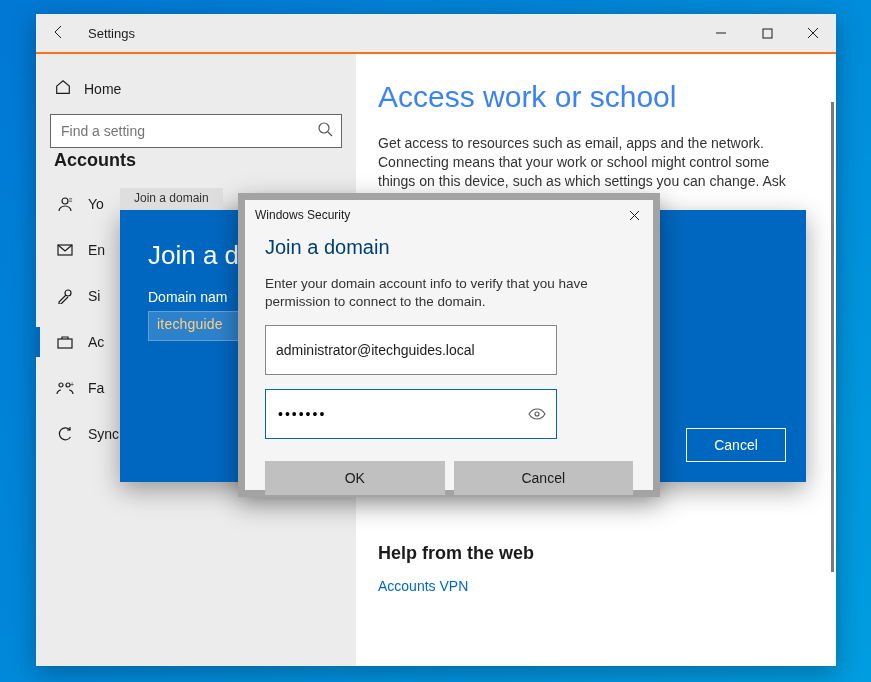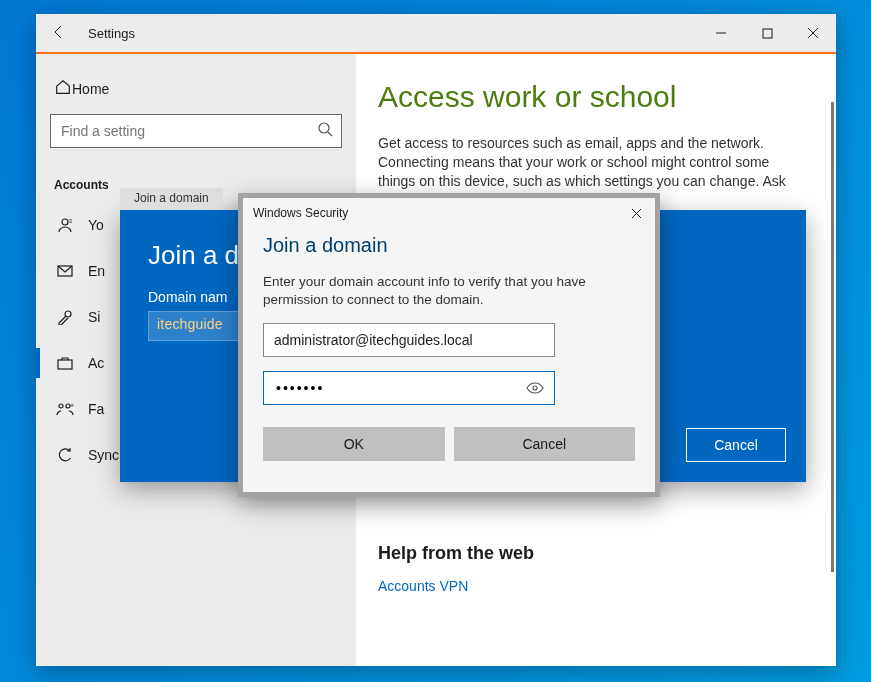--- a/index.html
+++ b/index.html
@@ -39,50 +39,50 @@
   .wcb { width: 46px; height: 40px; display:flex; align-items:center; justify-content:center; }
   .wcb svg { stroke:#1b1b1b; }
   .content-row { flex:1; display:flex; overflow:hidden; }
 
   
   .leftnav {
     width: 320px; background:#ececec; height:100%;
     padding: 18px 10px 0 10px;
     position: relative;
   }
-  .home-row { display:flex; align-items:center; padding: 6px 8px 14px 8px; }
+  .home-row { display:flex; align-items:center; gap:12px; padding: 6px 8px 14px 8px; }
   .home-row .home-label { font-size:14px; color:#1b1b1b; }
   .searchbox {
     display:flex; align-items:center;
     border:1px solid #666; background:#fff; height:34px;
-    padding:0 8px; margin:0 4px 30px 4px;
+    padding:0 8px; margin:0 4px 2px 4px;
   }
   .searchbox input {
     flex:1; border:none; outline:none; font-size:14px; color:#333; background:transparent;
   }
-  .section-title { font-weight:600; font-size:12px; padding:0 8px 10px 8px; color:#1b1b1b; }
+  .section-title { font-weight:600; font-size:18px; padding:0 8px 10px 8px; color:#1b1b1b; }
 
   .nav-item {
     display:flex; align-items:center; gap:14px;
     height:46px; padding:0 10px; font-size:14px; color:#1b1b1b;
     position:relative;
   }
   .nav-item .nav-icon { width:18px; display:flex; justify-content:center; }
   .nav-item.active::before{
     content:""; position:absolute; left:-10px; top:8px; bottom:8px; width:4px; background:#0067c0;
   }
 
   
   .rightpane {
     flex:1; background:#fff; height:100%;
     padding: 26px 30px 0 22px;
     position:relative;
     overflow:hidden;
   }
-  .rightpane h1 { font-weight:400; font-size:30px; margin:0 0 20px 0; color:#4d7c0f; }
+  .rightpane h1 { font-weight:400; font-size:30px; margin:0 0 20px 0; color:#3b82f6; }
   .desc { font-size:14px; color:#333; line-height:1.35; margin-bottom:18px; }
   .scroll-indicator {
     position:absolute; right:2px; top:48px; bottom:94px; width:3px; background:#7a7a7a;
   }
   .link { font-size:14px; color:#0067c0; margin:10px 0; display:block; }
   .help-title{ font-weight:600; font-size:18px; margin-top:48px; margin-bottom:14px; color:#1b1b1b;}
 
   
   .blue-wizard {
     position:absolute;
@@ -115,34 +115,34 @@
     border:1px solid #fff; color:#fff; background:transparent;
     font-size:14px;
   }
 
   
   .sec-dialog {
     position:absolute;
     left: 238px; top: 193px;
     width: 422px; height:304px;
     background:#f5f5f5;
-    border:5px solid #a3a3a3;
+    border:7px solid #a3a3a3;
     box-shadow: 0 8px 24px rgba(0,0,0,0.35);
     font-size:14px;
   }
   .sec-title {
     display:flex; align-items:center; justify-content:space-between;
     padding:4px 6px 2px 10px; font-size:12px; color:#1b1b1b;
   }
   .sec-close { width:26px; height:22px; display:flex; align-items:center; justify-content:center;}
   .sec-body { padding: 2px 20px 0 20px; }
   .sec-h { font-size:20px; color:#003e6e; margin:6px 0 12px 0; }
   .sec-p  { font-size:13.5px; color:#333; margin:16px 0 14px 0; line-height:1.35;}
   .fld {
-    width: 292px; height:34px; border:1px solid #888; background:#fff;
+    width: 292px; height:50px; border:1px solid #888; background:#fff;
     padding:0 10px; font-size:14px; color:#1b1b1b; margin-bottom:14px;
     display:flex; align-items:center;
   }
   .fld input { flex:1; border:none; outline:none; font-size:14px; letter-spacing:1px;}
   .fld.pw { border-color:#0067c0; }
   .eye { width:18px; height:18px; }
   .btn-row { display:flex; gap:8px; margin-top:22px; }
   .gbtn {
     flex:1; height:34px; background:#c0c0c0; border:none; font-size:14px; color:#1b1b1b;
   }

